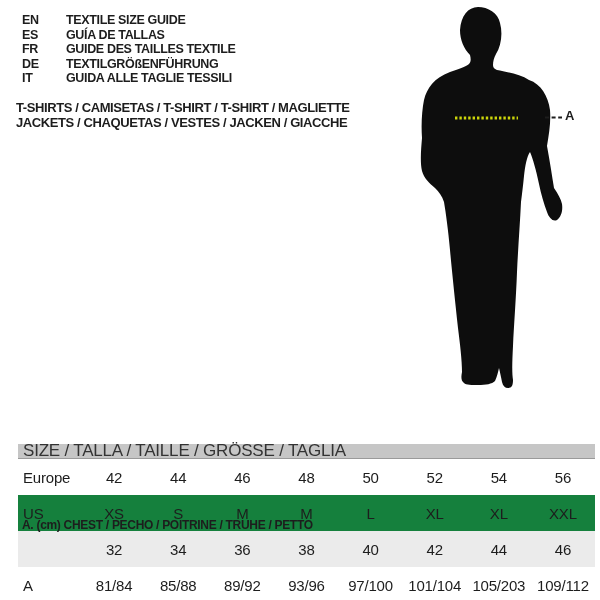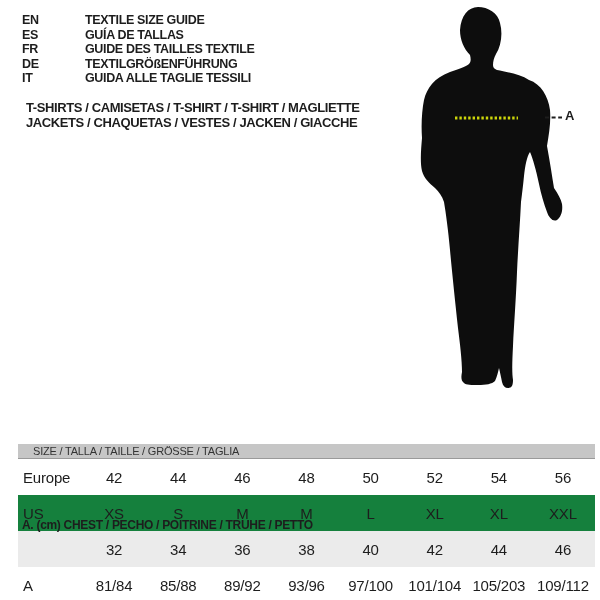--- a/index.html
+++ b/index.html
@@ -8,30 +8,30 @@
     font-family: "Liberation Sans", "DejaVu Sans", sans-serif;
     background: #ffffff;
     position: relative;
     overflow: hidden;
     color: #1d1d1d;
   }
   .canvas { position: absolute; inset: 0; }
 
   
   .lang-list { position: absolute; left: 22px; top: 13px; }
-  .lang-row { display: flex; height: 14.5px; align-items: center; gap: 19px; }
+  .lang-row { display: flex; height: 14.5px; align-items: center; }
   .lang-code {
     width: 36px; font-size: 12.5px; font-weight: 700; letter-spacing: -0.3px;
   }
   .lang-label {
     font-size: 12.5px; font-weight: 700; letter-spacing: -0.35px; white-space: nowrap; margin-left: 8px;
   }
 
   
-  .categories { position: absolute; left: 26px; top: 100px; }
+  .categories { position: absolute; left: 16px; top: 100px; }
   .cat-line {
     height: 14.5px; font-size: 13px; font-weight: 700; letter-spacing: -0.4px;
     white-space: nowrap;
   }
 
   
   .figure { position: absolute; left: 408px; top: 4px; width: 180px; height: 396px; }
   .figure svg { position: absolute; left: 0; top: 0; }
   .marker-label {
     position: absolute; left: 157px; top: 104px;
@@ -40,22 +40,22 @@
 
   
   .man-heading {
     position: absolute; left: 22px; top: 419px;
     font-size: 12px; font-weight: 700; letter-spacing: -0.3px; white-space: nowrap;
   }
 
   
   .size-table { position: absolute; left: 18px; top: 444px; width: 577px; }
   .thead {
-    height: 15px; display: flex; align-items: center; padding-left: 15px;
-    font-size: 11px; letter-spacing: -0.2px; color: #333333;
+    height: 15px; display: flex; align-items: center; padding-left: 5px;
+    font-size: 17px; letter-spacing: -0.2px; color: #333333;
     border-bottom: 1px solid #9a9a9a;
   }
   .trow {
     display: grid; grid-template-columns: 64px repeat(8, 1fr);
     height: 36px; align-items: center;
     font-size: 15px; letter-spacing: -0.2px;
   }
   .tlabel { padding-left: 5px; text-align: left; }
   .tcell { text-align: center; }
 

